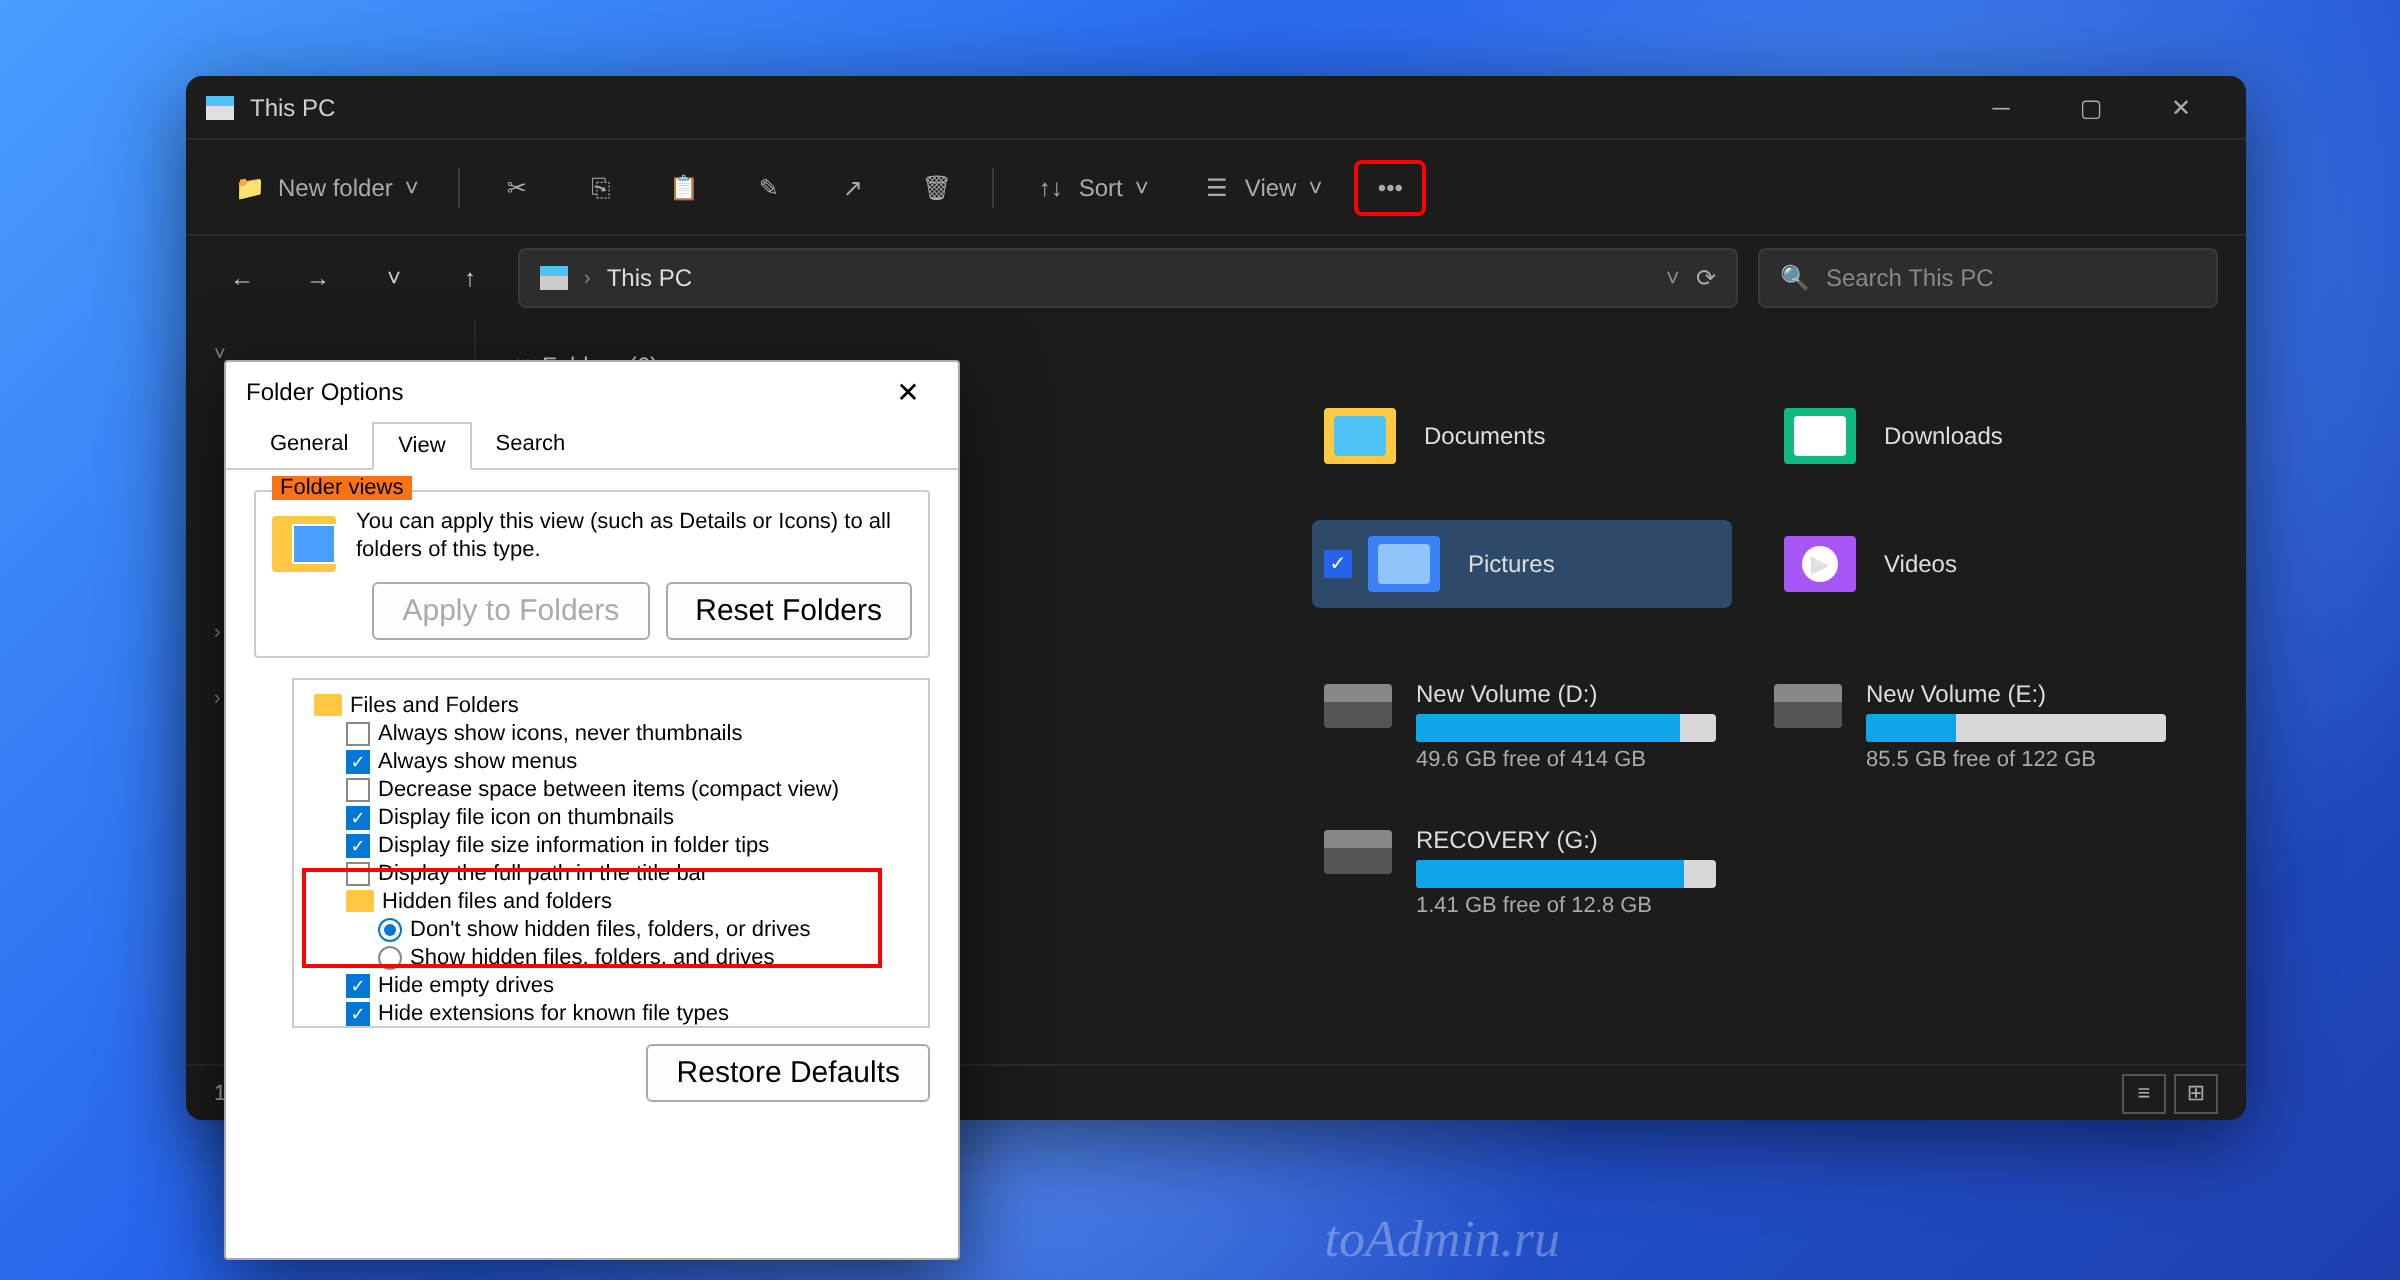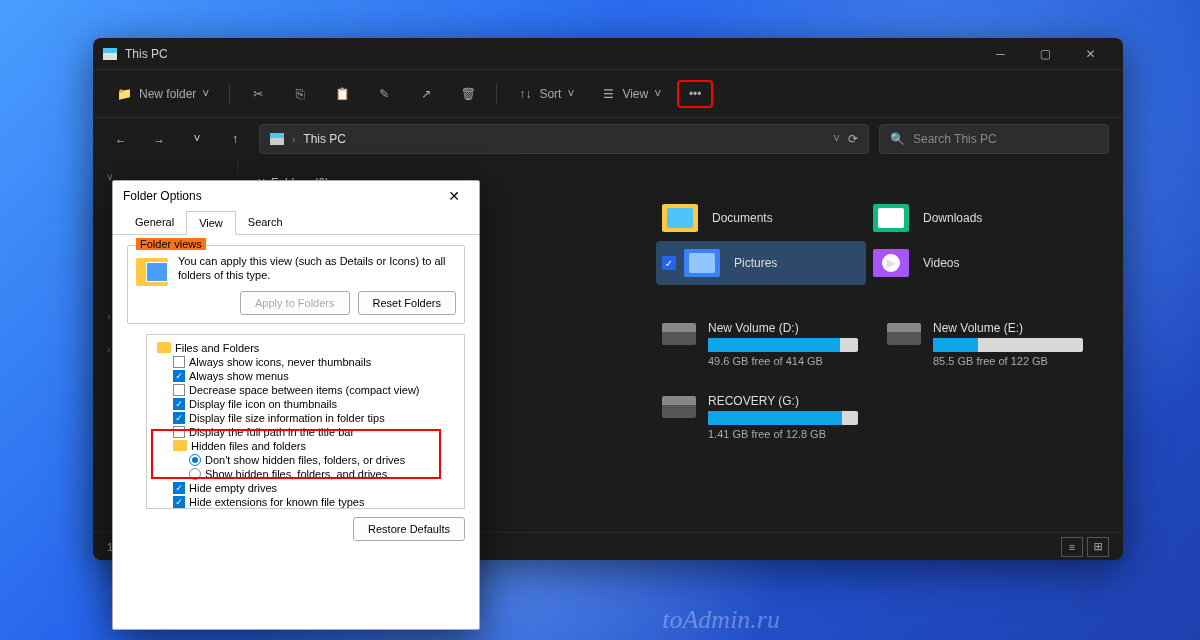--- a/index.html
+++ b/index.html
@@ -32,21 +32,21 @@
 .search-icon { color: #888; }
 .search-text { color: #888; font-size: 12px; }
 
 .content { display: flex; height: calc(100% - 122px - 28px); }
 .sidebar { width: 145px; border-right: 1px solid #2a2a2a; padding: 8px 0; }
 .sb-chev { color: #888; font-size: 10px; padding-left: 6px; }
 .sb-item { display: flex; align-items: center; padding: 4px 8px; gap: 4px; color: #ccc; font-size: 12px; }
 
 .main { flex: 1; padding: 10px 20px; overflow: hidden; }
 .section-header { font-size: 12px; color: #ccc; padding: 6px 0; }
-.folders-grid { display: flex; flex-wrap: wrap; gap: 1px; margin-bottom: 30px; }
+.folders-grid { display: flex; flex-wrap: wrap; gap: 20px; margin-bottom: 30px; }
 .folder-item { width: 210px; display: flex; align-items: center; gap: 12px; padding: 6px; border-radius: 4px; }
 .folder-item.selected { background: #2d4a6a; }
 .folder-icon { width: 38px; height: 32px; position: relative; }
 .folder-back { position: absolute; width: 36px; height: 28px; background: #ffc843; border-radius: 2px; top: 2px; }
 .folder-inner { position: absolute; width: 26px; height: 20px; top: 6px; left: 5px; border-radius: 2px; }
 .folder-label { font-size: 12px; color: #ddd; }
 .checkbox-sel { width: 14px; height: 14px; background: #2563eb; display: flex; align-items: center; justify-content: center; margin-right: -4px; }
 
 .drives-grid { display: flex; flex-wrap: wrap; gap: 15px; }
 .drive-item { width: 210px; display: flex; gap: 12px; padding: 6px; }
@@ -69,21 +69,21 @@
 .dlg-tab { padding: 5px 12px; cursor: pointer; font-size: 11px; }
 .dlg-tab.active { background: #fff; border: 1px solid #ccc; border-bottom: 1px solid #fff; margin-bottom: -1px; }
 .dlg-body { padding: 10px 14px; }
 .dlg-group { border: 1px solid #ccc; border-radius: 2px; padding: 8px; position: relative; margin-bottom: 10px; }
 .dlg-group-label { position: absolute; top: -8px; left: 8px; background: #f97316; padding: 0 4px; font-size: 11px; }
 .dlg-fv-row { display: flex; gap: 10px; align-items: flex-start; }
 .dlg-fv-icon { width: 32px; height: 28px; background: #ffc843; border-radius: 2px; position: relative; flex-shrink: 0; margin-top: 4px; }
 .dlg-fv-icon::after { content: ''; position: absolute; top: 4px; left: 10px; width: 20px; height: 18px; background: #4a9eff; border: 1px solid #fff; }
 .dlg-fv-text { font-size: 11px; line-height: 1.3; }
 .dlg-fv-btns { display: flex; gap: 8px; margin-top: 8px; justify-content: flex-end; }
-.dlg-btn { padding: 5px 14px; border: 1px solid #aaa; background: #fdfdfd; border-radius: 3px; font-size: 11px; cursor: pointer; }
+.dlg-btn { padding: 5px 14px; border: 1px solid #aaa; background: #fdfdfd; border-radius: 3px; font-size: 15px; cursor: pointer; }
 .dlg-btn.disabled { color: #aaa; }
 .dlg-adv-label { font-size: 11px; margin-bottom: 4px; }
 .dlg-tree { border: 1px solid #ccc; height: 175px; overflow-y: auto; padding: 6px; position: relative; margin-left: 19px; }
 .dlg-tree::-webkit-scrollbar { width: 16px; }
 .dlg-tree::-webkit-scrollbar-track { background: #f0f0f0; }
 .dlg-tree::-webkit-scrollbar-thumb { background: #c0c0c0; }
 .tree-item { display: flex; align-items: center; gap: 4px; padding: 1px 0; font-size: 11px; }
 .tree-folder-icon { width: 14px; height: 11px; background: #ffc843; border-radius: 1px; flex-shrink: 0; }
 .tree-check { width: 12px; height: 12px; border: 1px solid #888; flex-shrink: 0; display: flex; align-items: center; justify-content: center; font-size: 9px; }
 .tree-check.checked { background: #0078d4; border-color: #0078d4; color: #fff; }

